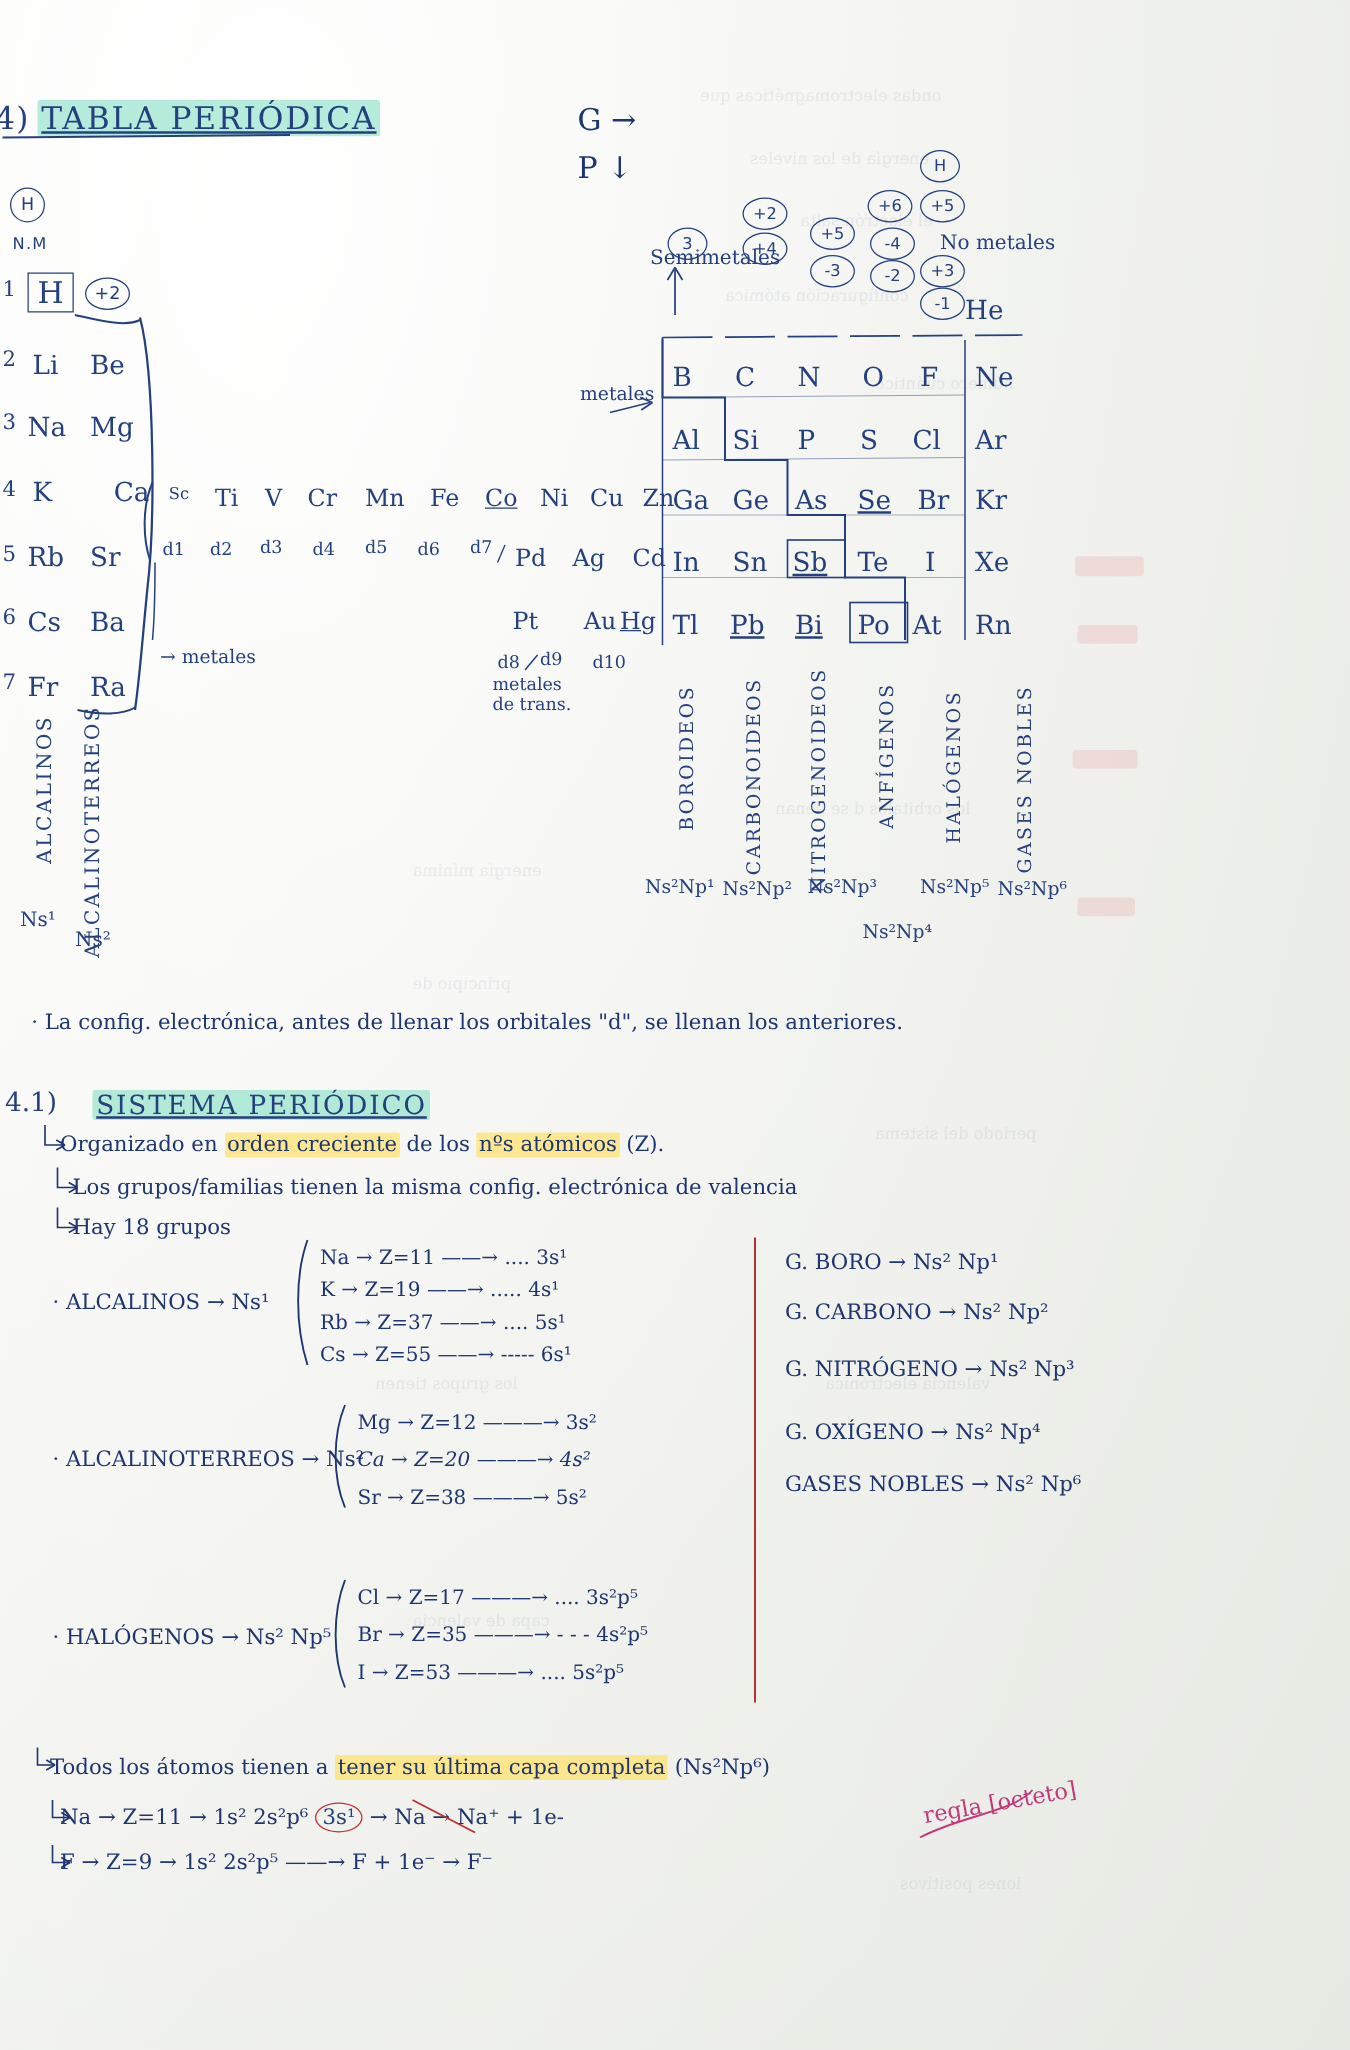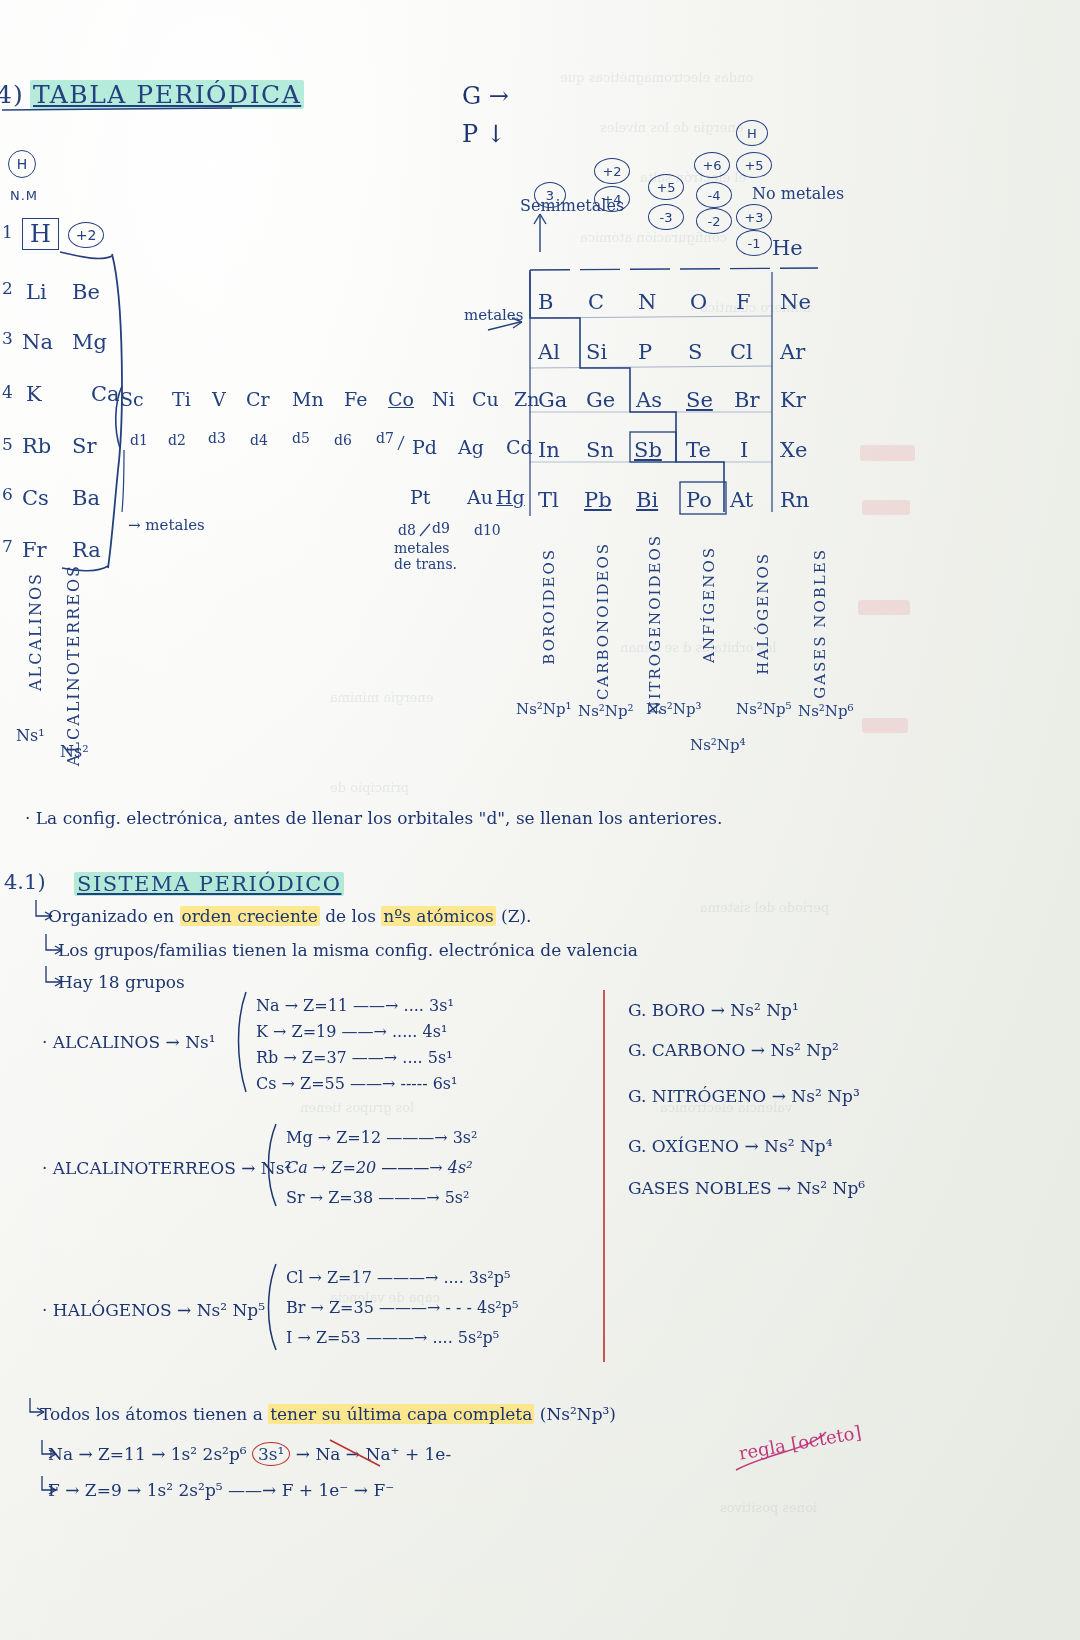--- a/index.html
+++ b/index.html
@@ -104,21 +104,21 @@
   <div class="el blue serifhand" style="left:22px;top:486px;">Cs</div>
   <div class="el blue serifhand" style="left:22px;top:538px;">Fr</div>
 
   <div class="el blue serifhand" style="left:72px;top:280px;">Be</div>
   <div class="el blue serifhand" style="left:72px;top:330px;">Mg</div>
   <div class="el blue serifhand" style="left:72px;top:382px;margin-left:19px;">Ca</div>
   <div class="el blue serifhand" style="left:72px;top:434px;">Sr</div>
   <div class="el blue serifhand" style="left:72px;top:486px;">Ba</div>
   <div class="el blue serifhand" style="left:72px;top:538px;">Ra</div>
 
-  <div class="el blue serifhand" style="left:120px;top:388px;font-size:19px;">Sc</div>
+  <div class="el blue serifhand" style="left:135px;top:388px;font-size:13px;">Sc</div>
   <div class="el blue serifhand" style="left:172px;top:388px;font-size:19px;">Ti</div>
   <div class="el blue serifhand" style="left:212px;top:388px;font-size:19px;">V</div>
   <div class="el blue serifhand" style="left:246px;top:388px;font-size:19px;">Cr</div>
   <div class="el blue serifhand" style="left:292px;top:388px;font-size:19px;">Mn</div>
   <div class="el blue serifhand" style="left:344px;top:388px;font-size:19px;">Fe</div>
   <div class="el blue serifhand" style="left:388px;top:388px;font-size:19px;text-decoration:underline;">Co</div>
   <div class="el blue serifhand" style="left:432px;top:388px;font-size:19px;">Ni</div>
   <div class="el blue serifhand" style="left:472px;top:388px;font-size:19px;">Cu</div>
   <div class="el blue serifhand" style="left:514px;top:388px;font-size:19px;">Zn</div>
 
@@ -276,21 +276,21 @@
     <span>G. NITRÓGENO</span> <span>→</span> <span>Ns² Np³</span>
   </div>
   <div class="ink dblue serifhand" style="left:628px;top:1136px;font-size:17px;">
     <span>G. OXÍGENO</span> <span>→</span> <span>Ns² Np⁴</span>
   </div>
   <div class="ink dblue serifhand" style="left:628px;top:1178px;font-size:17px;">
     <span>GASES NOBLES</span> <span>→</span> <span>Ns² Np⁶</span>
   </div>
 
   <div class="ink dblue serifhand" style="left:40px;top:1404px;font-size:17px;">
-    <span>Todos los átomos tienen a </span><span class="hl-yellow">tener su última capa completa</span><span> (Ns²Np³)</span>
+    <span>Todos los átomos tienen a </span><span class="hl-yellow">tener su última capa completa</span><span> (Ns²Np⁶)</span>
   </div>
   <div class="ink pink serifhand" style="left:738px;top:1432px;font-size:18px;transform:rotate(-10deg);">regla [octeto]</div>
 
   <div class="ink dblue serifhand" style="left:48px;top:1444px;font-size:17px;">
     <span>Na → Z=11 → 1s² 2s²p⁶ </span><span style="border:1.5px solid #bd3030;border-radius:50%;padding:1px 5px;color:#24407f;">3s¹</span><span> → Na → Na⁺ + 1e-</span>
   </div>
   <div class="ink dblue serifhand" style="left:48px;top:1480px;font-size:17px;">
     <span>F → Z=9 → 1s² 2s²p⁵ </span><span> ——→ F + 1e⁻ → F⁻</span>
   </div>
 

